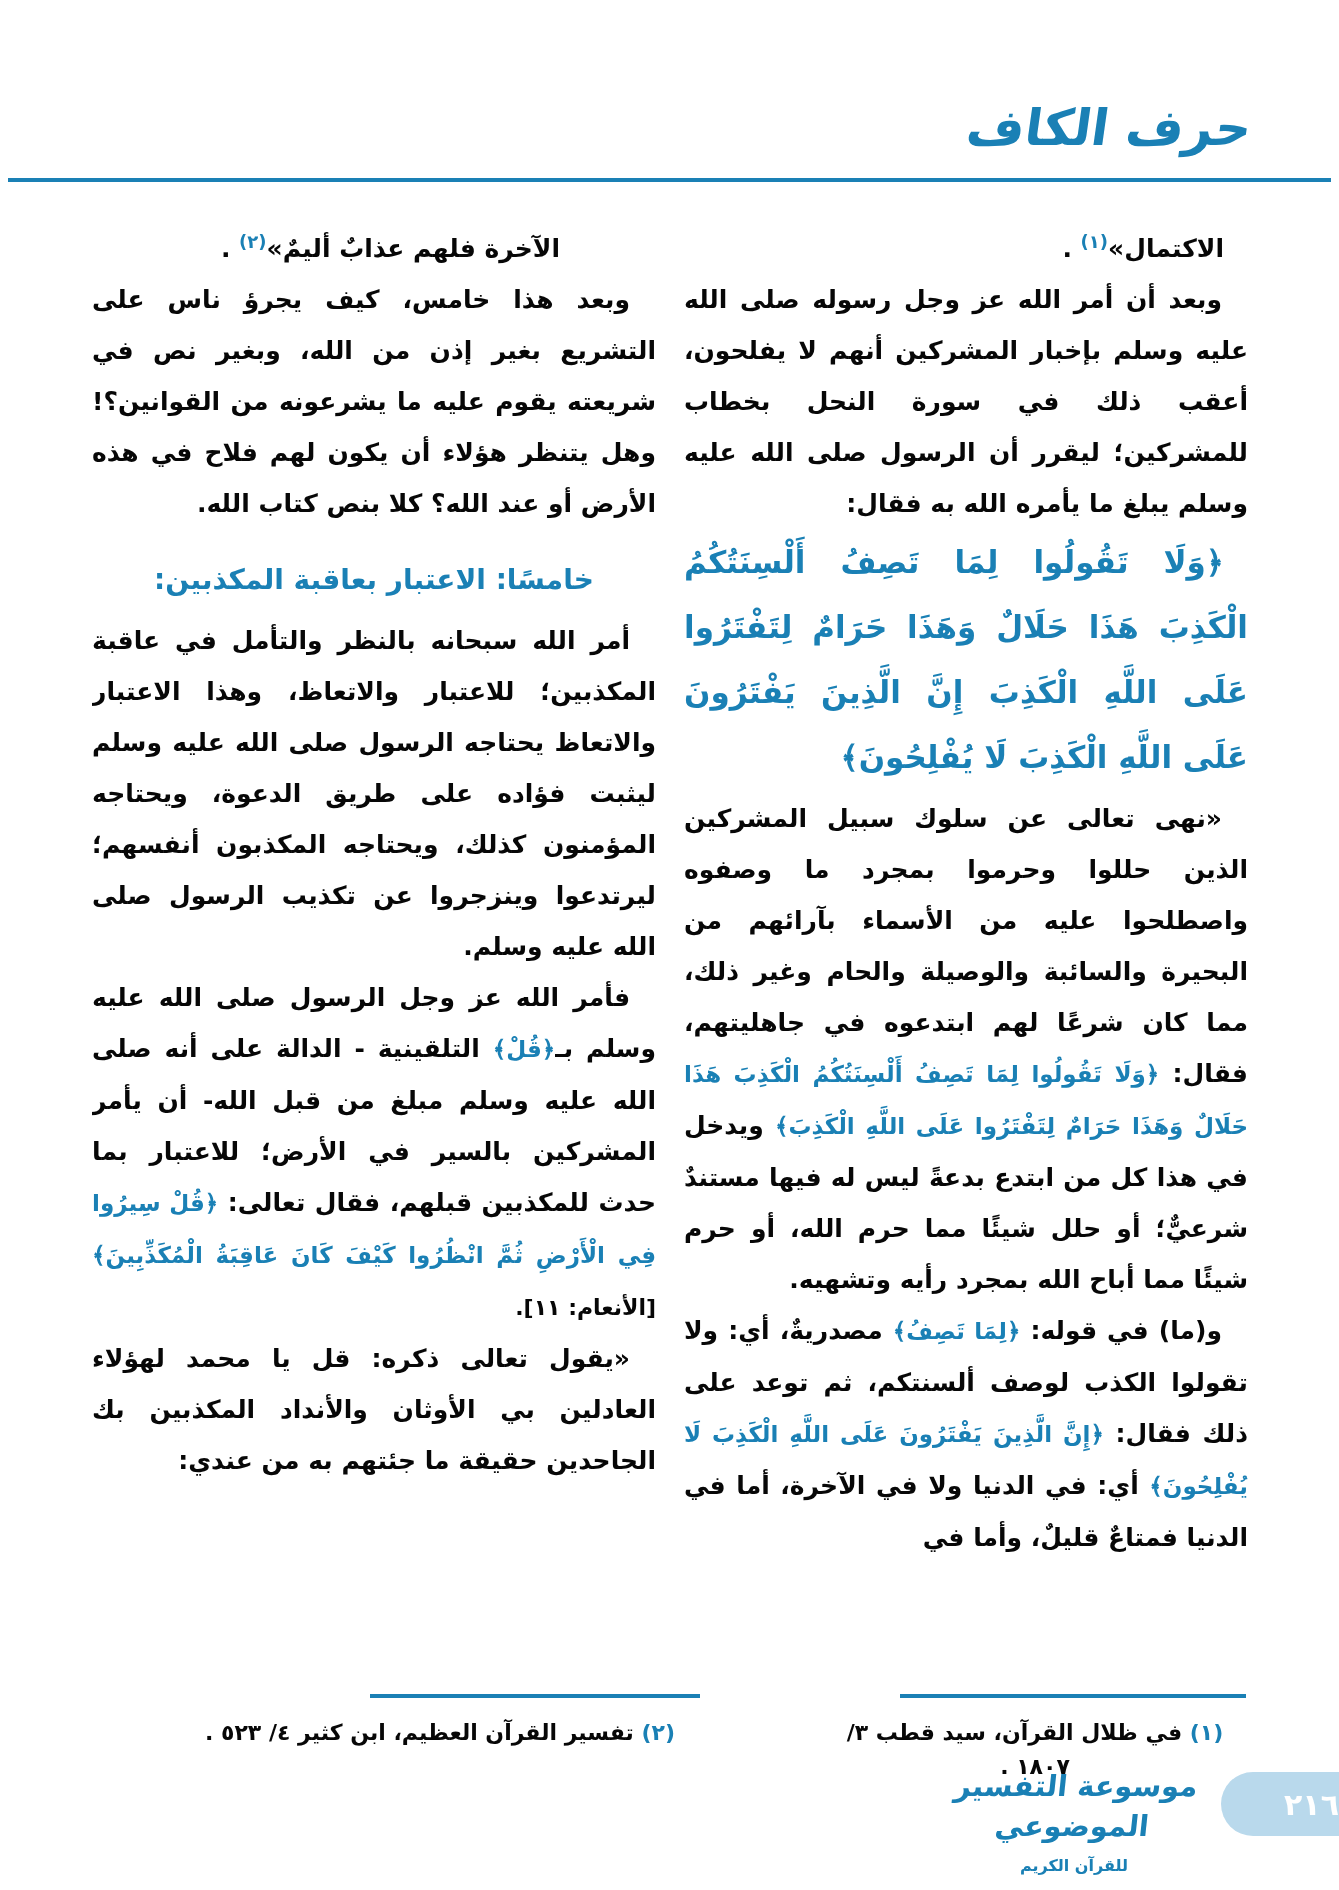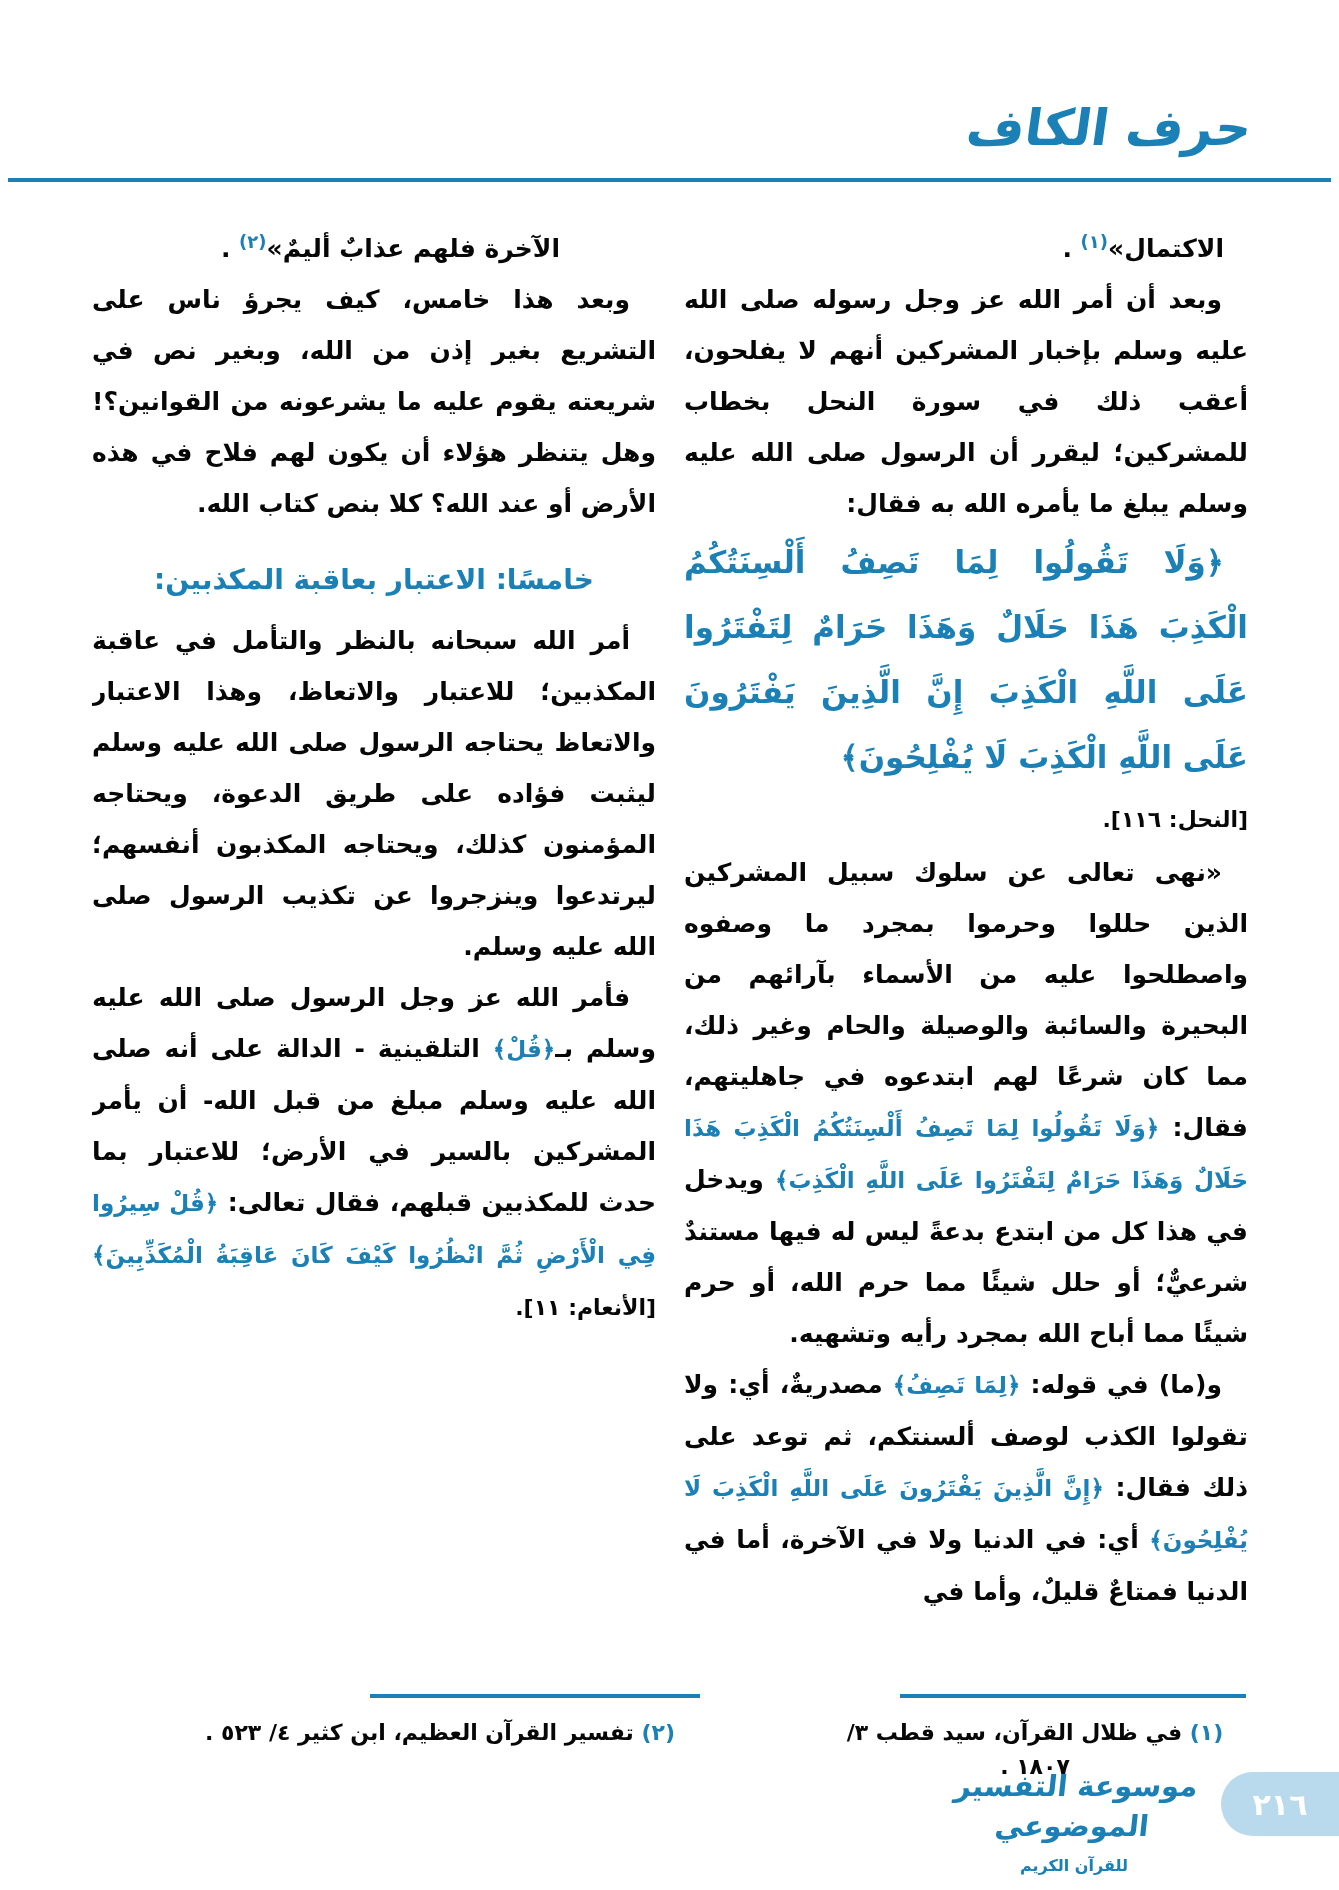--- a/index.html
+++ b/index.html
@@ -45,49 +45,49 @@
   .footnote-1{right:94px;width:420px;}
   .footnote-2{right:639px;width:520px;}
 
   
   .logo{position:absolute;top:1766px;left:928px;width:292px;text-align:center;
     color:var(--blue);direction:rtl;}
   .logo-title{font-size:29px;font-weight:bold;line-height:40px;transform:skewX(-6deg);}
   .logo-sub{font-size:16px;font-weight:bold;line-height:24px;margin-top:8px;}
   .page-tab{position:absolute;top:1772px;right:0;width:118px;height:64px;
     background:var(--tab);border-radius:32px 0 0 32px;
-    display:flex;align-items:center;justify-content:center;}
+    display:flex;align-items:center;}
   .page-num{color:#ffffff;font-size:30px;font-weight:bold;letter-spacing:7px;
     direction:rtl;padding-left:0;}
 </style>
 </head>
 <body>
 
 <div class="page">
 
   <div class="header-title">حرف الكاف</div>
   <div class="header-rule"></div>
 
   <div class="columns">
 
     <div class="col">
       <p class="para tail-right"><span class="seg seg-n">الاكتمال»</span><span class="seg seg-fnref">(١)</span><span class="seg seg-n"> .</span></p>
       <p class="para"><span class="seg seg-n">وبعد أن أمر الله عز وجل رسوله صلى الله عليه وسلم بإخبار المشركين أنهم لا يفلحون، أعقب ذلك في سورة النحل بخطاب للمشركين؛ ليقرر أن الرسول صلى الله عليه وسلم يبلغ ما يأمره الله به فقال:</span></p>
       <p class="para verse-block"><span class="seg seg-q">﴿وَلَا تَقُولُوا لِمَا تَصِفُ أَلْسِنَتُكُمُ الْكَذِبَ هَذَا حَلَالٌ وَهَذَا حَرَامٌ لِتَفْتَرُوا عَلَى اللَّهِ الْكَذِبَ إِنَّ الَّذِينَ يَفْتَرُونَ عَلَى اللَّهِ الْكَذِبَ لَا يُفْلِحُونَ﴾</span></p>
-      <p class="para ref-line"><span class="seg seg-ref">[النحل: ١١٦].</span></p>
       <p class="para"><span class="seg seg-n">«نهى تعالى عن سلوك سبيل المشركين الذين حللوا وحرموا بمجرد ما وصفوه واصطلحوا عليه من الأسماء بآرائهم من البحيرة والسائبة والوصيلة والحام وغير ذلك، مما كان شرعًا لهم ابتدعوه في جاهليتهم، فقال: </span><span class="seg seg-q">﴿وَلَا تَقُولُوا لِمَا تَصِفُ أَلْسِنَتُكُمُ الْكَذِبَ هَذَا حَلَالٌ وَهَذَا حَرَامٌ لِتَفْتَرُوا عَلَى اللَّهِ الْكَذِبَ﴾</span><span class="seg seg-n"> ويدخل في هذا كل من ابتدع بدعةً ليس له فيها مستندٌ شرعيٌّ؛ أو حلل شيئًا مما حرم الله، أو حرم شيئًا مما أباح الله بمجرد رأيه وتشهيه.</span></p>
       <p class="para"><span class="seg seg-n">و(ما) في قوله: </span><span class="seg seg-q">﴿لِمَا تَصِفُ﴾</span><span class="seg seg-n"> مصدريةٌ، أي: ولا تقولوا الكذب لوصف ألسنتكم، ثم توعد على ذلك فقال: </span><span class="seg seg-q">﴿إِنَّ الَّذِينَ يَفْتَرُونَ عَلَى اللَّهِ الْكَذِبَ لَا يُفْلِحُونَ﴾</span><span class="seg seg-n"> أي: في الدنيا ولا في الآخرة، أما في الدنيا فمتاعٌ قليلٌ، وأما في</span></p>
     </div>
 
     <div class="col">
       <p class="para tail-left"><span class="seg seg-n">الآخرة فلهم عذابٌ أليمٌ»</span><span class="seg seg-fnref">(٢)</span><span class="seg seg-n"> .</span></p>
       <p class="para"><span class="seg seg-n">وبعد هذا خامس، كيف يجرؤ ناس على التشريع بغير إذن من الله، وبغير نص في شريعته يقوم عليه ما يشرعونه من القوانين؟! وهل يتنظر هؤلاء أن يكون لهم فلاح في هذه الأرض أو عند الله؟ كلا بنص كتاب الله.</span></p>
       <h2 class="heading">خامسًا: الاعتبار بعاقبة المكذبين:</h2>
       <p class="para"><span class="seg seg-n">أمر الله سبحانه بالنظر والتأمل في عاقبة المكذبين؛ للاعتبار والاتعاظ، وهذا الاعتبار والاتعاظ يحتاجه الرسول صلى الله عليه وسلم ليثبت فؤاده على طريق الدعوة، ويحتاجه المؤمنون كذلك، ويحتاجه المكذبون أنفسهم؛ ليرتدعوا وينزجروا عن تكذيب الرسول صلى الله عليه وسلم.</span></p>
       <p class="para"><span class="seg seg-n">فأمر الله عز وجل الرسول صلى الله عليه وسلم بـ</span><span class="seg seg-q">﴿قُلْ﴾</span><span class="seg seg-n"> التلقينية - الدالة على أنه صلى الله عليه وسلم مبلغ من قبل الله- أن يأمر المشركين بالسير في الأرض؛ للاعتبار بما حدث للمكذبين قبلهم، فقال تعالى: </span><span class="seg seg-q">﴿قُلْ سِيرُوا فِي الْأَرْضِ ثُمَّ انْظُرُوا كَيْفَ كَانَ عَاقِبَةُ الْمُكَذِّبِينَ﴾</span><span class="seg seg-n"> </span><span class="seg seg-ref">[الأنعام: ١١].</span></p>
+      <p class="para"><span class="seg seg-n">«يقول تعالى ذكره: قل يا محمد لهؤلاء العادلين بي الأوثان والأنداد المكذبين بك الجاحدين حقيقة ما جئتهم به من عندي:</span></p>
     </div>
 
   </div>
 
   <div class="fn-rule fn-rule-1"></div>
   <div class="fn-rule fn-rule-2"></div>
 
   <div class="footnote footnote-1"><span class="seg seg-fnnum">(١)</span><span class="seg seg-n"> في ظلال القرآن، سيد قطب ٣/ ١٨٠٧ .</span></div>
   <div class="footnote footnote-2"><span class="seg seg-fnnum">(٢)</span><span class="seg seg-n"> تفسير القرآن العظيم، ابن كثير ٤/ ٥٢٣ .</span></div>
 

